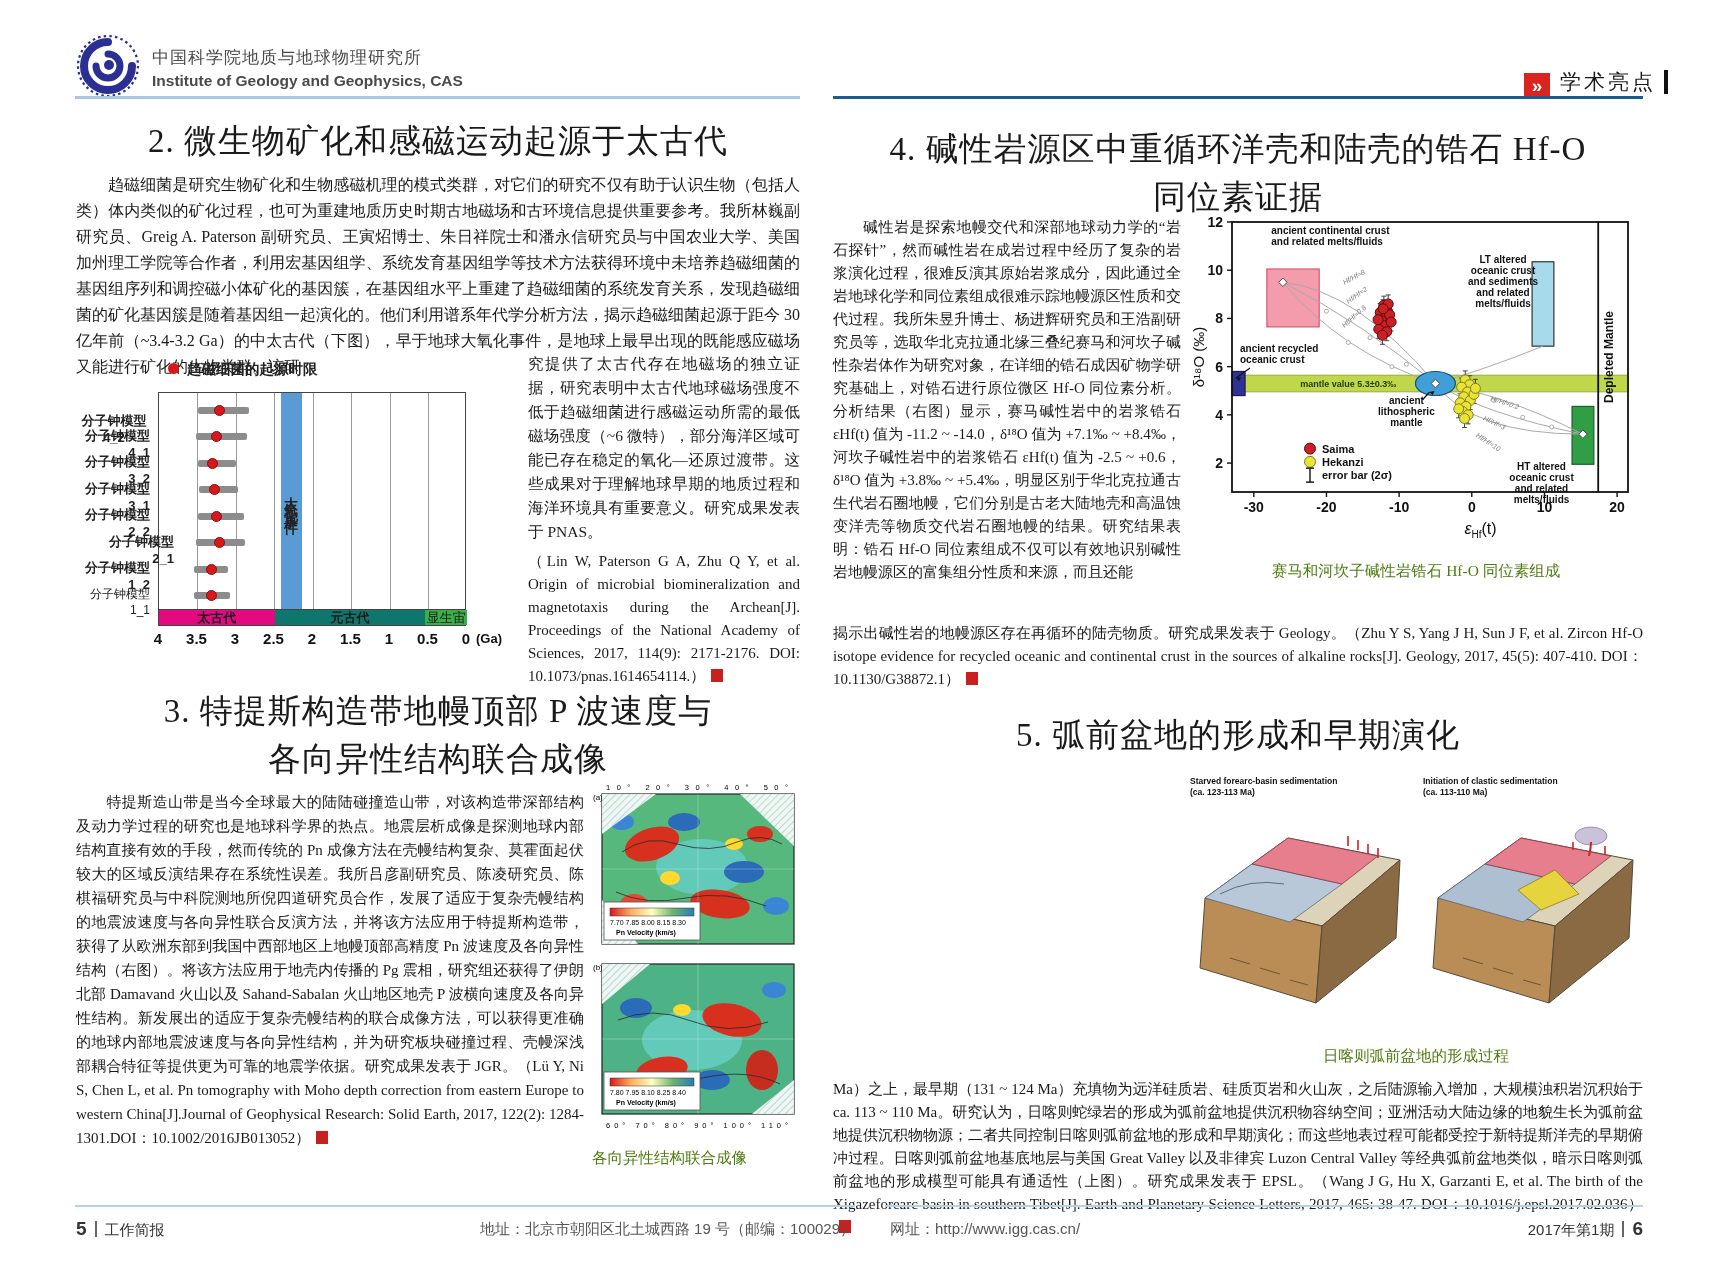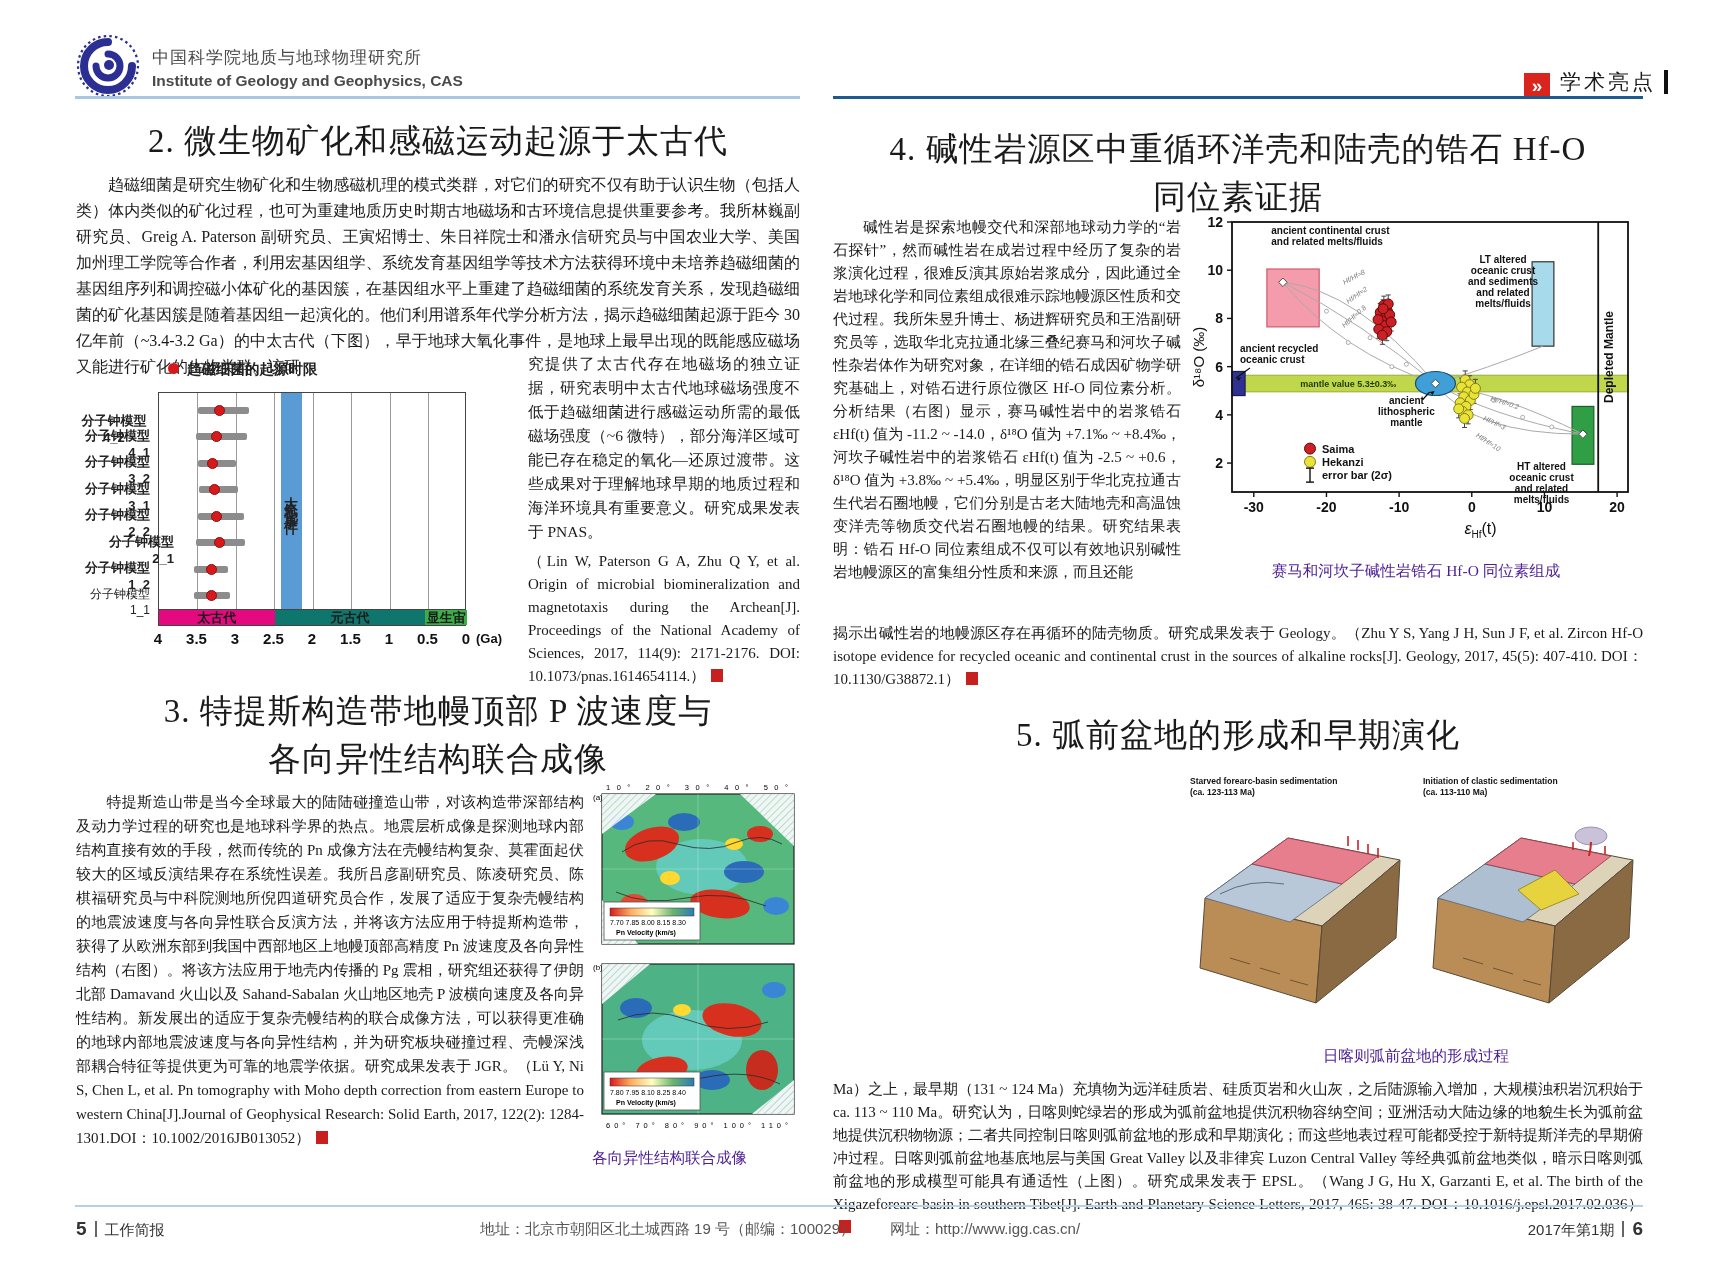--- a/index.html
+++ b/index.html
@@ -14,21 +14,21 @@
   .tag-text{font-family:"Liberation Sans",sans-serif;font-size:21px;color:#1a1a1a;letter-spacing:3px;margin-left:10px;vertical-align:3px;}
   .tag-bar{display:inline-block;width:4px;height:24px;background:#111;margin-left:8px;vertical-align:-2px;}
   .rule-dark{height:3px;background:#1e5a8c;}
   .rule-light{height:3px;background:#a9c7e2;}
   .rule-foot{height:2px;background:#b5d0e8;}
   
   .sec-title{font-size:33px;font-weight:normal;text-align:center;letter-spacing:1px;line-height:46px;}
   .body-text{text-align:justify;}
   .indent{text-indent:2em;}
   .sq{display:inline-block;width:12px;height:13px;background:#c81f1f;margin-left:6px;vertical-align:-1px;}
-  .fig-caption{font-size:15.5px;color:#4c1d95;}
+  .fig-caption{font-size:15.5px;color:#4d7c0f;}
   
   #origin-chart{font-family:"Liberation Sans",sans-serif;}
   
   .foot{font-family:"Liberation Sans",sans-serif;font-size:15px;color:#555;}
   .fpage{font-size:19px;color:#333;font-weight:bold;}
   .vbar{display:inline-block;width:2px;height:16px;background:#666;margin:0 8px;vertical-align:-2px;}
   .panel-title{font-family:"Liberation Sans",sans-serif;font-size:8.5px;font-weight:bold;color:#111;line-height:11px;}
 </style>
 </head>
 <body>
@@ -95,21 +95,21 @@
       <div style="position:absolute;left:0;top:201px;width:72px;text-align:right;font-size:13px;font-weight:bold;color:#222;">分子钟模型1_2</div>
       <div style="position:absolute;left:0;top:227.5px;width:72px;text-align:right;font-size:12px;font-weight:normal;color:#222;">分子钟模型1_1</div>
       <div style="position:absolute;left:80px;top:252px;width:308px;height:16px;border:1px solid #444;border-top:none;box-sizing:border-box;">
         <div style="position:absolute;left:0px;top:0;width:115.5px;height:100%;background:#e5097f;display:flex;align-items:center;justify-content:center;">
           <div style="font-size:13px;font-weight:bold;color:#1a1a1a;white-space:nowrap;">太古代</div>
         </div>
         <div style="position:absolute;left:115.5px;top:0;width:150.92000000000002px;height:100%;background:#0f766e;display:flex;align-items:center;justify-content:center;">
           <div style="font-size:13px;font-weight:bold;color:#1a1a1a;white-space:nowrap;">元古代</div>
         </div>
         <div style="position:absolute;left:266.42px;top:0;width:41.579999999999984px;height:100%;background:#3aae49;display:flex;align-items:center;justify-content:center;">
-          <div style="font-size:13px;font-weight:bold;color:#1a1a1a;white-space:nowrap;">显生宙</div>
+          <div style="font-size:13px;font-weight:normal;color:#1a1a1a;white-space:nowrap;">显生宙</div>
         </div>
       </div>
       <div style="position:absolute;left:63px;top:272px;width:34px;text-align:center;font-size:15px;font-weight:bold;color:#111;">4</div>
       <div style="position:absolute;left:101.5px;top:272px;width:34px;text-align:center;font-size:15px;font-weight:bold;color:#111;">3.5</div>
       <div style="position:absolute;left:140px;top:272px;width:34px;text-align:center;font-size:15px;font-weight:bold;color:#111;">3</div>
       <div style="position:absolute;left:178.5px;top:272px;width:34px;text-align:center;font-size:15px;font-weight:bold;color:#111;">2.5</div>
       <div style="position:absolute;left:217px;top:272px;width:34px;text-align:center;font-size:15px;font-weight:bold;color:#111;">2</div>
       <div style="position:absolute;left:255.5px;top:272px;width:34px;text-align:center;font-size:15px;font-weight:bold;color:#111;">1.5</div>
       <div style="position:absolute;left:294px;top:272px;width:34px;text-align:center;font-size:15px;font-weight:bold;color:#111;">1</div>
       <div style="position:absolute;left:332.5px;top:272px;width:34px;text-align:center;font-size:15px;font-weight:bold;color:#111;">0.5</div>

